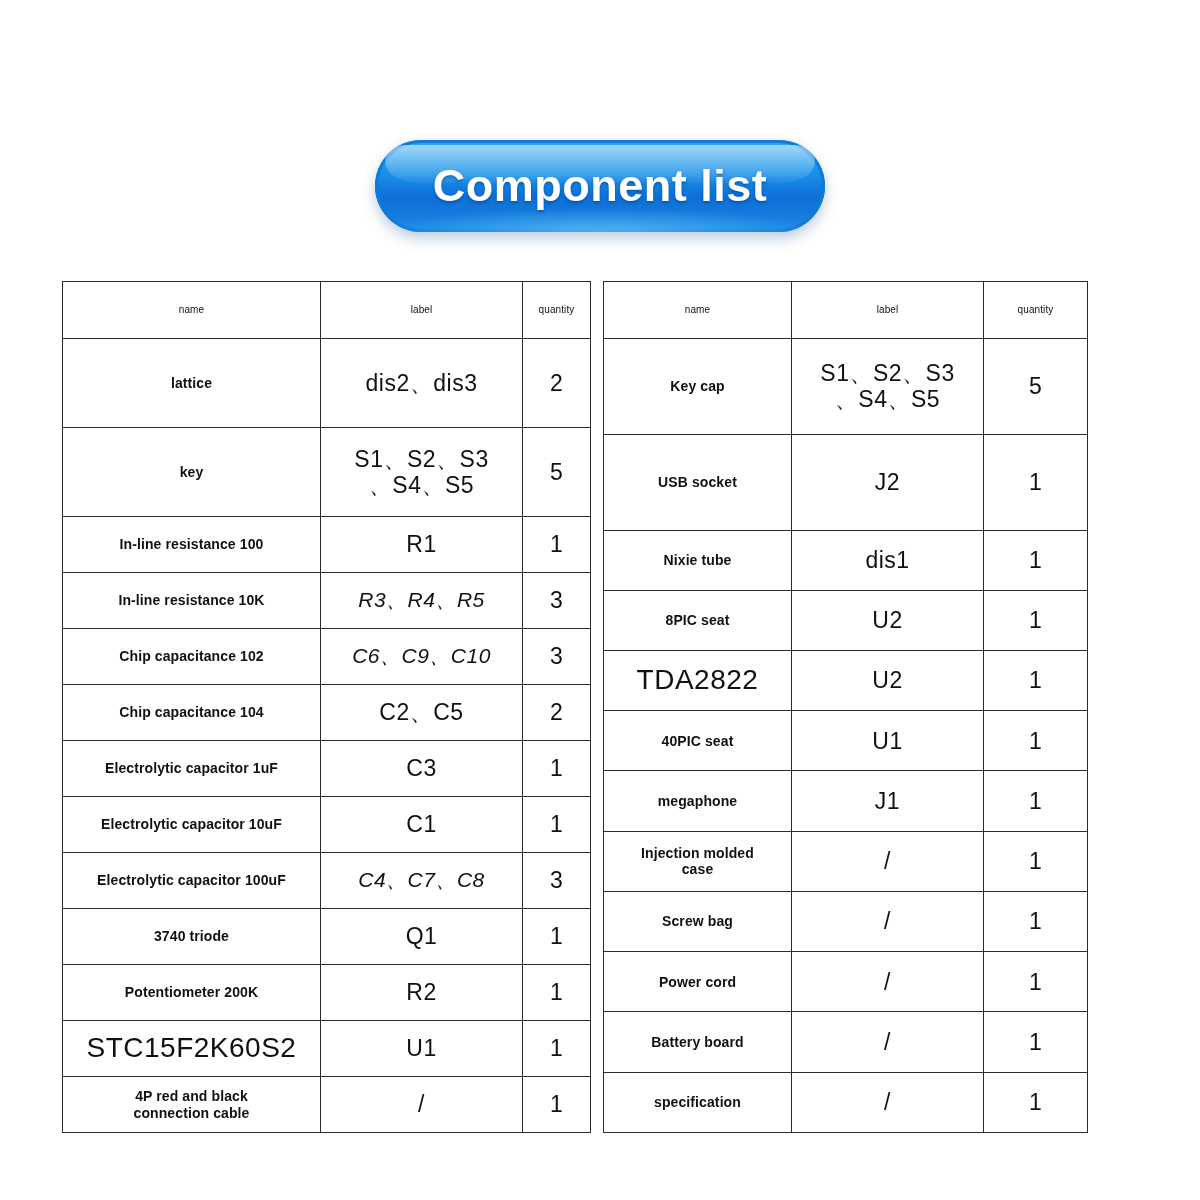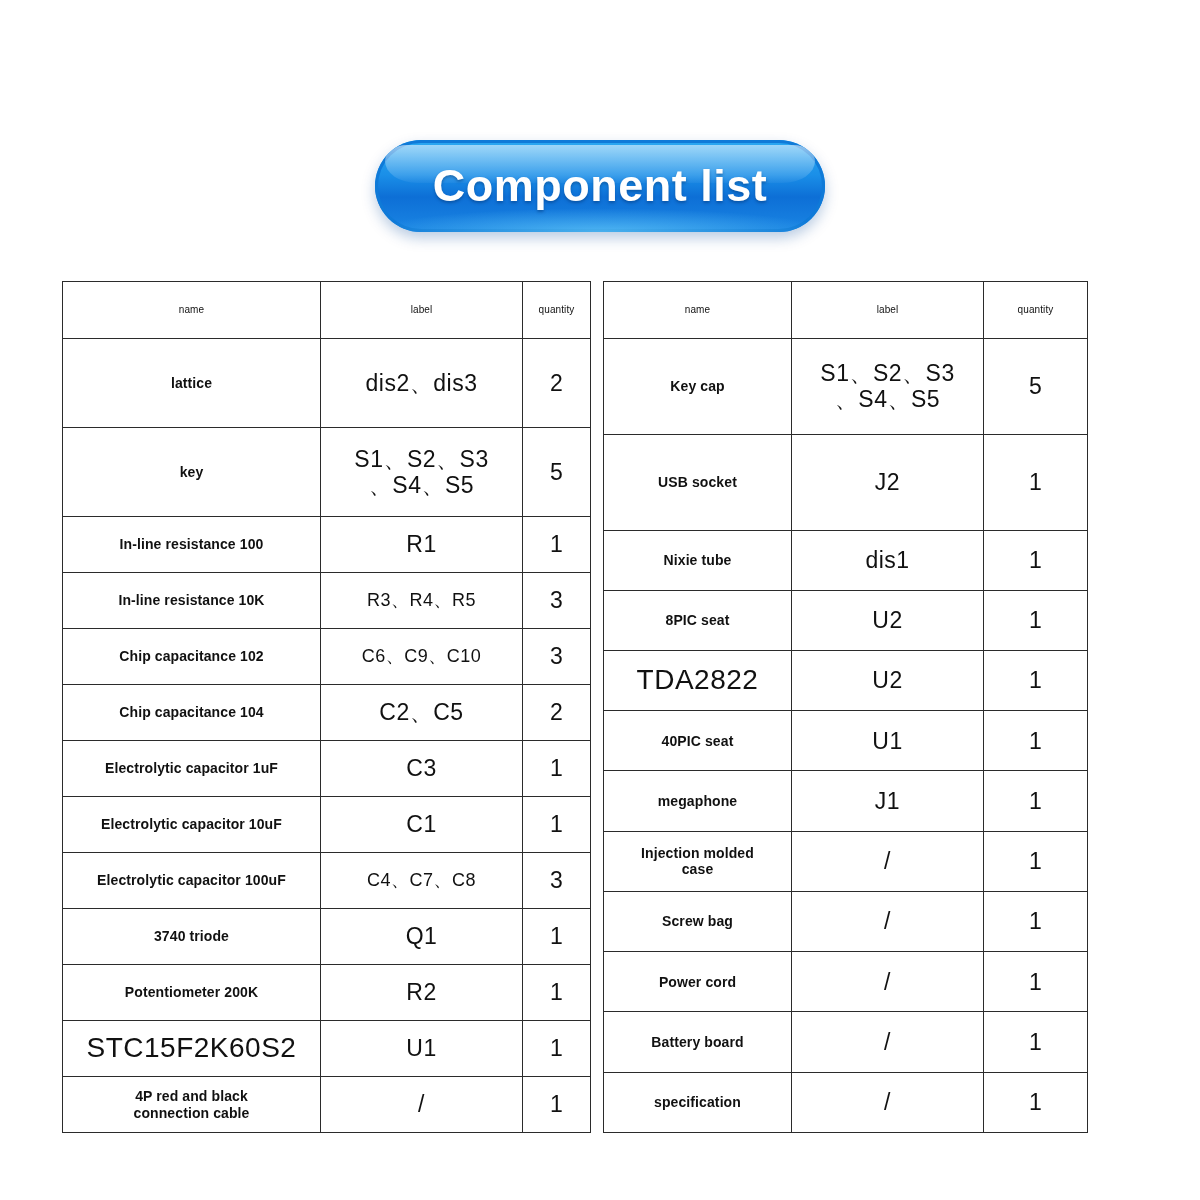--- a/index.html
+++ b/index.html
@@ -122,21 +122,21 @@
     font-size: 14px;
     font-weight: bold;
     letter-spacing: 0.1px;
   }
   .cell-name.plain { font-weight: normal; }
   .cell-label {
     font-size: 23px;
     font-weight: normal;
     letter-spacing: 0.5px;
   }
-  .cell-label.small { font-size: 18px; }
+  .cell-label.small { font-size: 21px; font-style: italic; }
   .cell-qty {
     font-size: 23px;
   }
   .nm-big { font-size: 28px; font-weight: normal; letter-spacing: 0.5px; }
   .two-line { white-space: pre-line; }
 </style>
 </head>
 <body>
 
 <div class="page">

